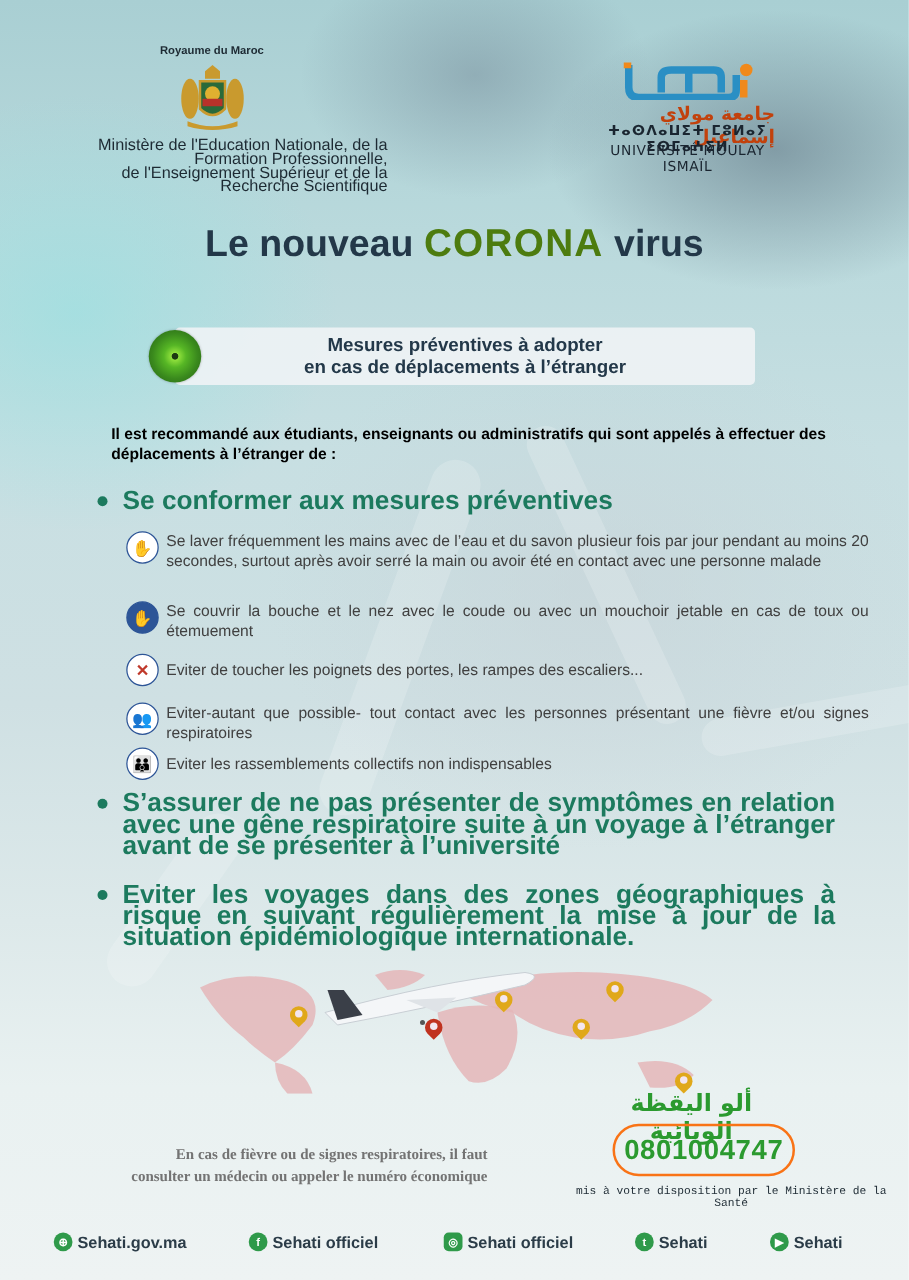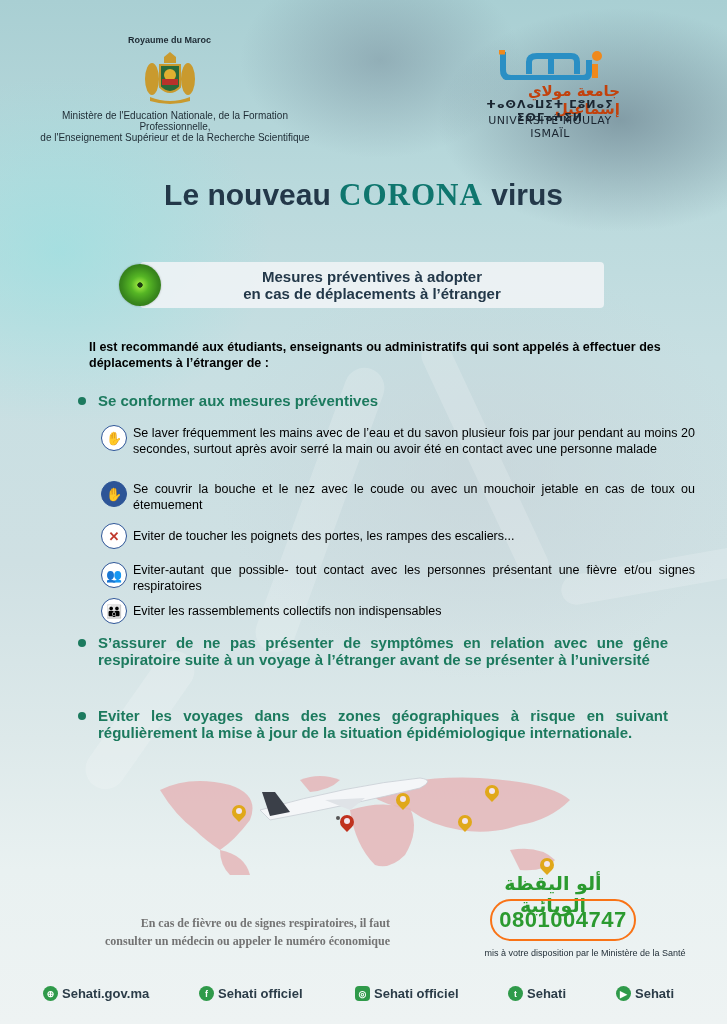--- a/index.html
+++ b/index.html
@@ -12,59 +12,59 @@
         radial-gradient(ellipse 260px 160px at 620px 120px, rgba(90,110,125,0.55), rgba(90,110,125,0) 70%),
         radial-gradient(ellipse 200px 140px at 380px 60px, rgba(110,130,145,0.45), rgba(110,130,145,0) 70%),
         radial-gradient(ellipse 300px 250px at 60px 250px, rgba(150,225,225,0.6), rgba(150,225,225,0) 70%),
         linear-gradient(180deg, #a9cfd3 0%, #b9d9dc 18%, #c7dfe2 35%, #cfe0e3 55%, #dde9ea 72%, #e9f1f1 85%, #eef3f3 100%);
     }
     .bg-strand { position: absolute; border-radius: 40px; background: rgba(255,255,255,0.18); pointer-events: none; }
 
     
     .royaume { position: absolute; top: 35px; left: 128px; font-size: 9px; color: #1d2a33; font-weight: bold; }
     .emblem { position: absolute; top: 51px; left: 140px; width: 60px; height: 55px; }
-    .ministere { position: absolute; top: 110px; left: 40px; width: 270px; text-align: center; font-size: 10px; color: #1d2a33; line-height: 11px; }
+    .ministere { position: absolute; top: 110px; left: 40px; width: 270px; text-align: right; font-size: 13px; color: #1d2a33; line-height: 11px; }
 
     .umi-logo { position: absolute; top: 50px; left: 495px; width: 110px; height: 30px; }
     .umi-ar { position: absolute; top: 82px; left: 480px; width: 140px; text-align: right; font-size: 15px; color: #c2410c; font-family: "DejaVu Sans", sans-serif; font-weight: bold; }
     .umi-tif { position: absolute; top: 98px; left: 480px; width: 140px; text-align: center; font-size: 11px; color: #1a2530; letter-spacing: 1px; font-family: "DejaVu Sans", sans-serif; font-weight: bold; }
     .umi-fr { position: absolute; top: 114px; left: 480px; width: 140px; text-align: center; font-size: 11px; color: #1a2530; letter-spacing: 0.5px; font-family: "DejaVu Sans", sans-serif; }
 
     
     .title { position: absolute; top: 177px; left: 0; width: 727px; text-align: center; font-size: 30px; font-weight: bold; color: #233849; }
-    .title .hl { color: #0f766e; font-family: Liberation Serif, serif; font-size: 31px; letter-spacing: 1px; font-weight: bold; }
+    .title .hl { color: #4d7c0f; font-family: Liberation Sans, sans-serif; font-size: 31px; letter-spacing: 1px; font-weight: bold; }
 
     
     .subbox { position: absolute; top: 262px; left: 140px; width: 464px; height: 46px; background: rgba(240,244,246,0.88); border-radius: 4px; display: flex; flex-direction: column; justify-content: center; align-items: center; }
     .subbox span { font-size: 15px; font-weight: bold; color: #233849; line-height: 17px; }
     .virus-icon { position: absolute; top: 264px; left: 119px; width: 42px; height: 42px; border-radius: 50%; background: radial-gradient(circle at 50% 50%, #1e3a12 0 8%, #8fe03c 10%, #56b625 30%, #3a8a1d 60%, #245e12 100%); box-shadow: 0 0 2px rgba(0,0,0,0.3); }
 
     
     .intro { position: absolute; top: 339px; left: 89px; width: 610px; font-size: 12.5px; font-weight: bold; color: #000000; line-height: 16px; }
 
-    .bullet { position: absolute; left: 78px; width: 590px; font-size: 15px; font-weight: bold; color: #1c7a5e; line-height: 17px; text-align: justify; }
+    .bullet { position: absolute; left: 78px; width: 590px; font-size: 21px; font-weight: bold; color: #1c7a5e; line-height: 17px; text-align: justify; }
     .bullet .dot { position: absolute; left: 0; top: 5px; width: 8px; height: 8px; border-radius: 50%; background: #1c7a5e; }
     .bullet .txt { display: block; padding-left: 20px; }
 
     .item { position: absolute; left: 101px; width: 594px; display: flex; align-items: flex-start; }
     .item .ico { flex: 0 0 26px; width: 26px; height: 26px; border-radius: 50%; background: #fff; border: 1.5px solid #2d5597; margin-right: 6px; display: flex; align-items: center; justify-content: center; font-size: 13px; color: #2d5597; overflow: hidden; }
     .item .ico.filled { background: #2d5597; color: #fff; }
-    .item .t { font-size: 12.5px; color: #000000; line-height: 15.5px; text-align: justify; padding-top: 1px; }
+    .item .t { font-size: 12.5px; color: #404040; line-height: 15.5px; text-align: justify; padding-top: 1px; }
 
     
     .map { position: absolute; top: 770px; left: 150px; width: 430px; height: 105px; }
     .pin { position: absolute; width: 14px; height: 18px; }
     .pin::before { content: ""; position: absolute; left: 0; top: 0; width: 14px; height: 14px; border-radius: 50% 50% 50% 0; transform: rotate(-45deg); background: var(--c); }
     .pin::after { content: ""; position: absolute; left: 4px; top: 3px; width: 6px; height: 6px; border-radius: 50%; background: #f3e6ef; }
 
     
     .fever { position: absolute; top: 914px; left: 30px; width: 360px; text-align: right; font-family: "Liberation Serif", serif; font-weight: bold; font-size: 12px; color: #737373; line-height: 18px; }
     .alo { position: absolute; top: 872px; left: 478px; width: 150px; text-align: center; font-size: 19px; font-weight: bold; color: #2b9a2f; font-family: "DejaVu Sans", sans-serif; }
     .phone { position: absolute; top: 899px; left: 490px; width: 146px; height: 42px; border: 2px solid #f97316; border-radius: 22px; display: flex; align-items: center; justify-content: center; font-size: 22px; font-weight: bold; color: #2b9a2f; letter-spacing: 0.5px; }
-    .dispo { position: absolute; top: 948px; left: 450px; width: 270px; text-align: center; font-family: Liberation Sans, sans-serif; font-size: 9px; color: #1d2a33; }
+    .dispo { position: absolute; top: 948px; left: 450px; width: 270px; text-align: center; font-family: Liberation Mono, monospace; font-size: 9px; color: #1d2a33; }
     .soc { position: absolute; display: flex; align-items: center; font-size: 13px; font-weight: bold; color: #2b3c48; }
     .soc .si { width: 15px; height: 15px; border-radius: 50%; background: #2f9a4a; color: #fff; font-size: 9px; display: flex; align-items: center; justify-content: center; margin-right: 4px; font-weight: bold; }
   </style>
 </head>
 <body>
 
 <div class="bg-strand" style="top:360px;left:300px;width:40px;height:300px;transform:rotate(20deg);"></div>
 <div class="bg-strand" style="top:330px;left:470px;width:30px;height:260px;transform:rotate(-25deg);"></div>
 <div class="bg-strand" style="top:560px;left:560px;width:200px;height:30px;transform:rotate(-10deg);"></div>
 <div class="bg-strand" style="top:640px;left:120px;width:40px;height:160px;transform:rotate(35deg);"></div>

